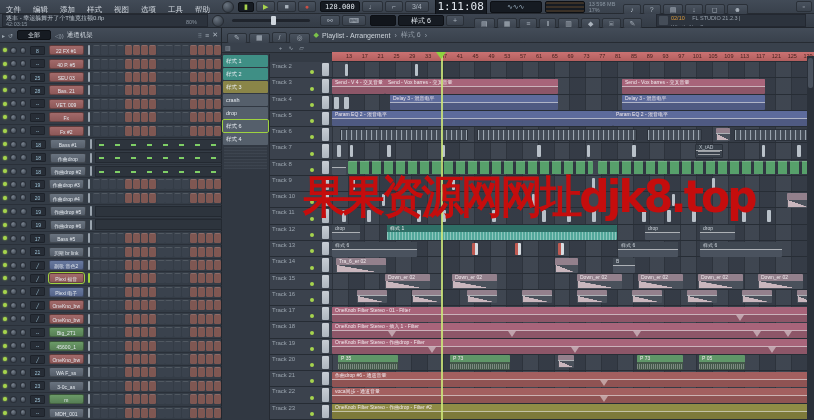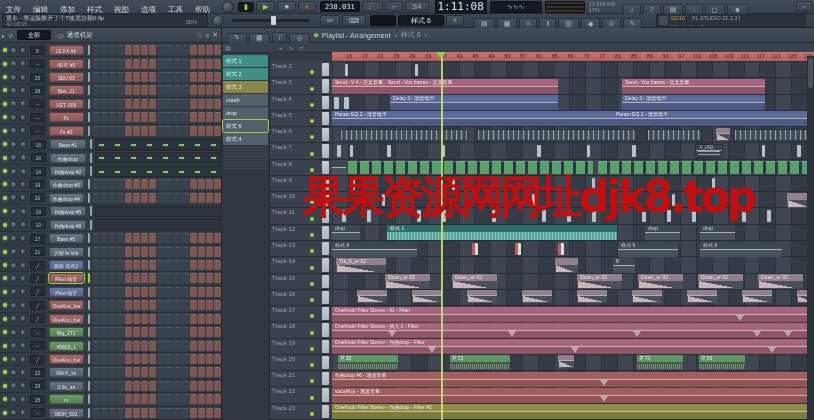--- a/index.html
+++ b/index.html
@@ -126,21 +126,21 @@
 
 <div id="app">
 
   <div id="menubar">
     <span id="menus"><span class="menu-item">文件</span><span class="menu-item">编辑</span><span class="menu-item">添加</span><span class="menu-item">样式</span><span class="menu-item">视图</span><span class="menu-item">选项</span><span class="menu-item">工具</span><span class="menu-item">帮助</span></span>
     <span class="knob" style="margin-left:6px"></span>
     <span class="lcd ledgreen" style="width:16px;height:10px;margin-left:4px">▮</span>
     <button class="tbtn ledgreen">▶</button>
     <button class="tbtn">■</button>
     <button class="tbtn" style="color:#cc4f45">●</button>
-    <span class="lcd mono" style="width:40px;height:11px;margin-left:4px">238.031</span>
+    <span class="lcd mono" style="width:40px;height:11px;margin-left:4px">128.000</span>
     <button class="tbtn">♩</button>
     <button class="tbtn">⌐</button>
     <button class="tbtn">3/4</button>
     <span class="lcd mono" style="width:52px;height:24px;margin-left:6px;font-size:11px">1:11:08</span>
     <span class="lcd" style="width:52px;height:12px;margin-left:3px;color:#9fb3c4">∿∿∿</span>
     <span class="lcd" style="width:40px;height:12px;margin-left:3px;background:repeating-linear-gradient(180deg,#3b3127 0 2px,#161b22 2px 4px)"></span>
     <span style="font-size:5.5px;color:#8b97a3;margin-left:4px;line-height:6px">
       <span>13</span>
       <span>598 MB</span><br>
       <span>17%</span>

